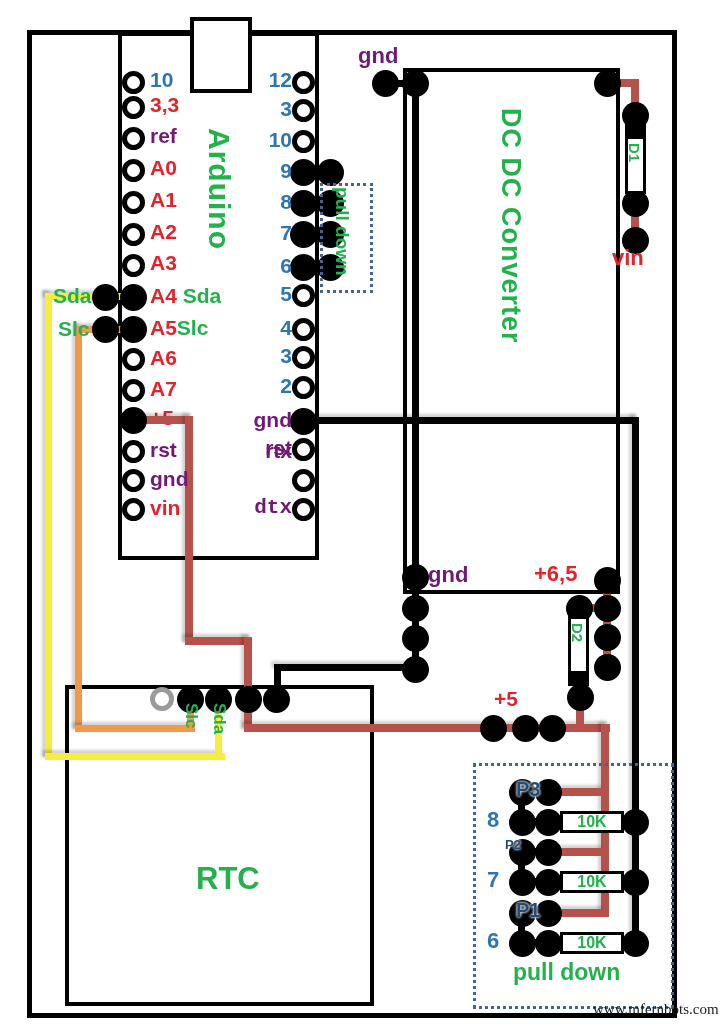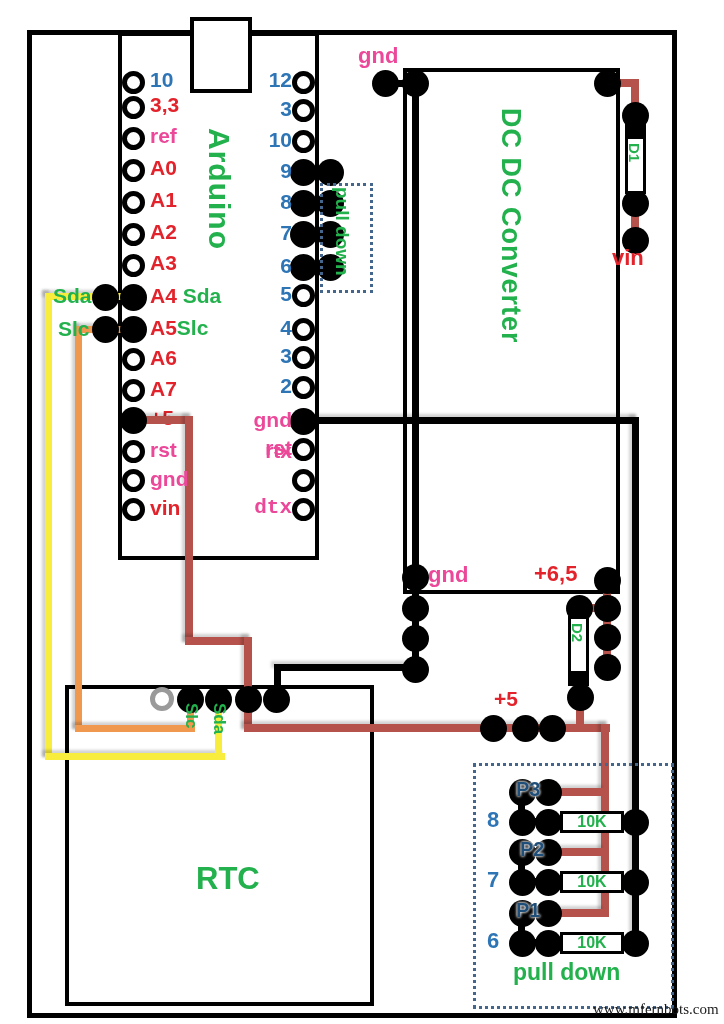--- a/index.html
+++ b/index.html
@@ -17,21 +17,21 @@
   .rw{background:var(--pwr);} .bw{background:#000;}
   .dot{position:absolute;width:27px;height:27px;border-radius:50%;background:#000;}
   .pc{position:absolute;width:23px;height:23px;border:5px solid #000;border-radius:50%;
       background:#fff;box-sizing:border-box;}
   .gc{position:absolute;width:24px;height:24px;border:5px solid #9a9a9a;border-radius:50%;
       background:#fff;box-sizing:border-box;}
   .lbl{position:absolute;font-weight:bold;white-space:nowrap;line-height:1.1;}
   .vtitle{position:absolute;writing-mode:vertical-rl;font-weight:bold;color:var(--green);
           white-space:nowrap;letter-spacing:1px;}
   .c-red{color:var(--red);} .c-blue{color:var(--blue);} .c-green{color:var(--green);}
-  .c-navy{color:var(--navy);text-shadow:0 0 3px #fff,0 0 3px #fff;} .c-black{color:#ec4899;}
+  .c-navy{color:var(--navy);text-shadow:0 0 3px #fff,0 0 3px #fff;} .c-black{color:#701a75;}
   .pl{position:absolute;font-weight:bold;font-size:21px;left:150px;white-space:nowrap;}
   .pr{position:absolute;font-weight:bold;font-size:21px;left:238px;width:54px;text-align:right;
       white-space:nowrap;}
   .res{position:absolute;width:64px;height:22px;border:3px solid #000;background:#fff;
        box-sizing:border-box;display:flex;align-items:center;justify-content:center;
        font-weight:bold;font-size:16px;color:var(--green);}
   .diode{position:absolute;width:21px;height:70px;border:3px solid #000;background:#fff;
          box-sizing:border-box;}
   .band{position:absolute;left:0;width:100%;height:12px;background:#000;}
   .dtext{position:absolute;left:0;width:100%;text-align:center;writing-mode:vertical-rl;
@@ -265,21 +265,21 @@
   <div class="lbl c-green" style="left:53px;top:284px;font-size:21px;">Sda</div>
   <div class="lbl c-green" style="left:58px;top:317px;font-size:21px;">Slc</div>
   <div class="lbl c-red" style="left:612px;top:246px;font-size:22px;">vin</div>
   <div class="lbl c-black" style="left:428px;top:563px;font-size:22px;">gnd</div>
   <div class="lbl c-red" style="left:534px;top:562px;font-size:22px;">+6,5</div>
   <div class="lbl c-red" style="left:494px;top:687px;font-size:21px;">+5</div>
   <div class="vtitle" style="left:181px;top:703px;font-size:17px;letter-spacing:0;">Slc</div>
   <div class="vtitle" style="left:209px;top:703px;font-size:17px;letter-spacing:0;">Sda</div>
 
   <div class="lbl c-navy" style="left:516px;top:778px;font-size:20px;">P3</div>
-  <div class="lbl c-navy" style="left:520px;top:838px;font-size:20px;">P2</div>
+  <div class="lbl c-navy" style="left:505px;top:838px;font-size:13px;">P2</div>
   <div class="lbl c-navy" style="left:516px;top:899px;font-size:20px;">P1</div>
   <div class="lbl c-blue" style="left:487px;top:808px;font-size:22px;">8</div>
   <div class="lbl c-blue" style="left:487px;top:868px;font-size:22px;">7</div>
   <div class="lbl c-blue" style="left:487px;top:929px;font-size:22px;">6</div>
   <div class="lbl c-green" style="left:513px;top:960px;font-size:23px;">pull down</div>
 
   <div class="wm" style="left:593px;top:1001px;">www.mfernbots.com</div>
 </div>
 
 </body></html>

